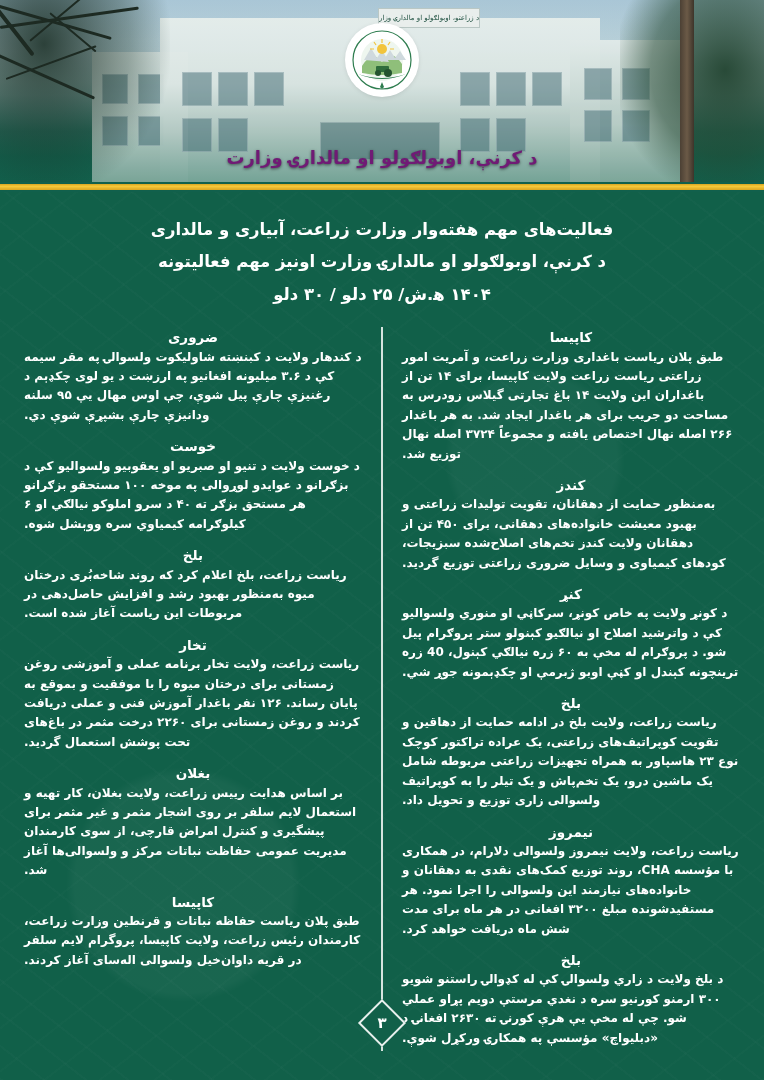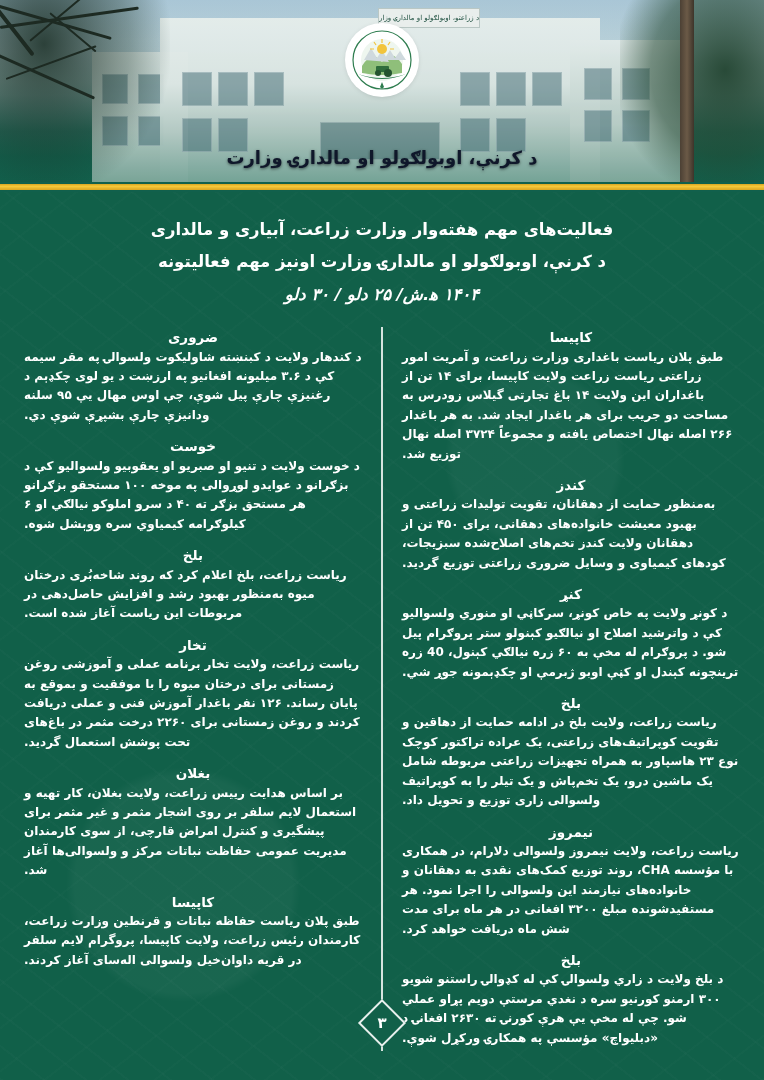--- a/index.html
+++ b/index.html
@@ -90,21 +90,21 @@
     background: #ffffff;
     box-shadow: 0 0 0 3px #ffffff, 0 1px 6px rgba(0,0,0,.3);
     overflow: hidden;
   }
   .logo svg { display:block; }
 
   .hero-title {
     position: absolute;
     left: 0; right: 0; bottom: 14px;
     text-align: center;
-    color: #0f172a;
+    color: #701a75;
     font-size: 18px;
     font-weight: bold;
     text-shadow: 0 1px 3px rgba(0,0,0,.55);
     letter-spacing: .2px;
   }
 
   
   .gold-rule { width: 100%; height: 10px; background: #11604c; position: relative; }
   .gold-rule::after {
     content: ""; position: absolute; left: 0; right: 0; top: 2px; height: 6px;
@@ -140,21 +140,20 @@
   .head-line {
     font-size: 16.5px;
     font-weight: bold;
     line-height: 1.95;
     letter-spacing: .1px;
   }
   .head-date {
     font-size: 16.5px;
     font-weight: bold;
     line-height: 2.0;
-    font-style: italic;
   }
 
   .columns {
     position: relative;
     display: flex;
     padding: 6px 10px 0;
     gap: 0;
   }
   .divider {
     position: absolute;

